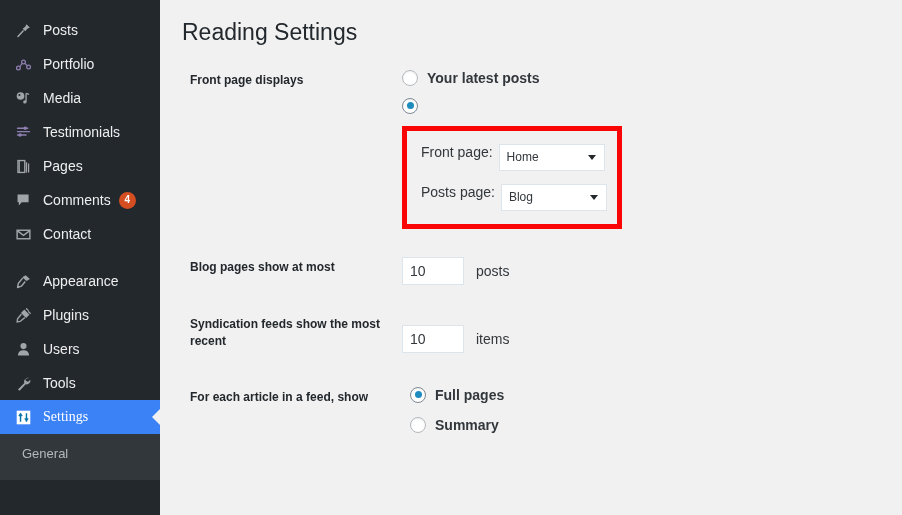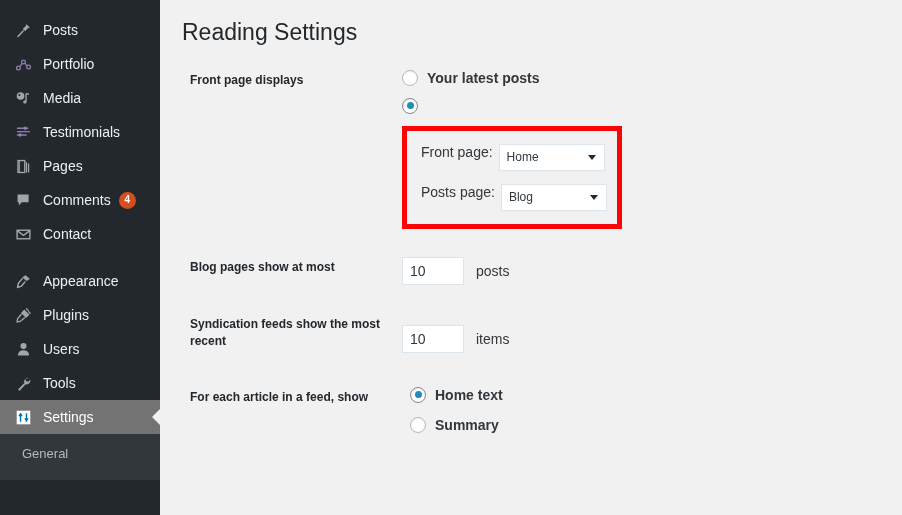--- a/index.html
+++ b/index.html
@@ -32,22 +32,23 @@
   }
   .menu-item.sep-top { margin-top: 13px; }
   .menu-item .mi-icon {
     width: 22px; height: 20px;
     flex: 0 0 22px;
     margin-right: 9px;
     display: flex; align-items: center; justify-content: center;
   }
   .menu-item .mi-icon svg { display: block; }
   .menu-item.active {
-    background: #737373;
+    background: #3b82f6;
     color: #ffffff;
+    font-family: Liberation Serif, serif;
   }
   .menu-item.active::after {
     content: "";
     position: absolute;
     right: -1px; top: 50%;
     transform: translateY(-50%);
     border-style: solid;
     border-width: 9px 9px 9px 0;
     border-color: transparent #f1f1f1 transparent transparent;
   }
@@ -372,21 +373,21 @@
           <span class="num-input">10</span>
           <span class="unit">items</span>
         </div>
       </div>
 
       <div class="row" style="margin-top:34px;">
         <div class="row-label" style="width:228px;flex:0 0 228px;">For each article in a feed, show</div>
         <div class="row-field">
           <div class="radio-line" style="margin-bottom:14px;">
             <span class="radio checked"></span>
-            <span class="radio-text">Home text</span>
+            <span class="radio-text">Full pages</span>
           </div>
           <div class="radio-line">
             <span class="radio"></span>
             <span class="radio-text">Summary</span>
           </div>
         </div>
       </div>
 
     </div>
   </div>

